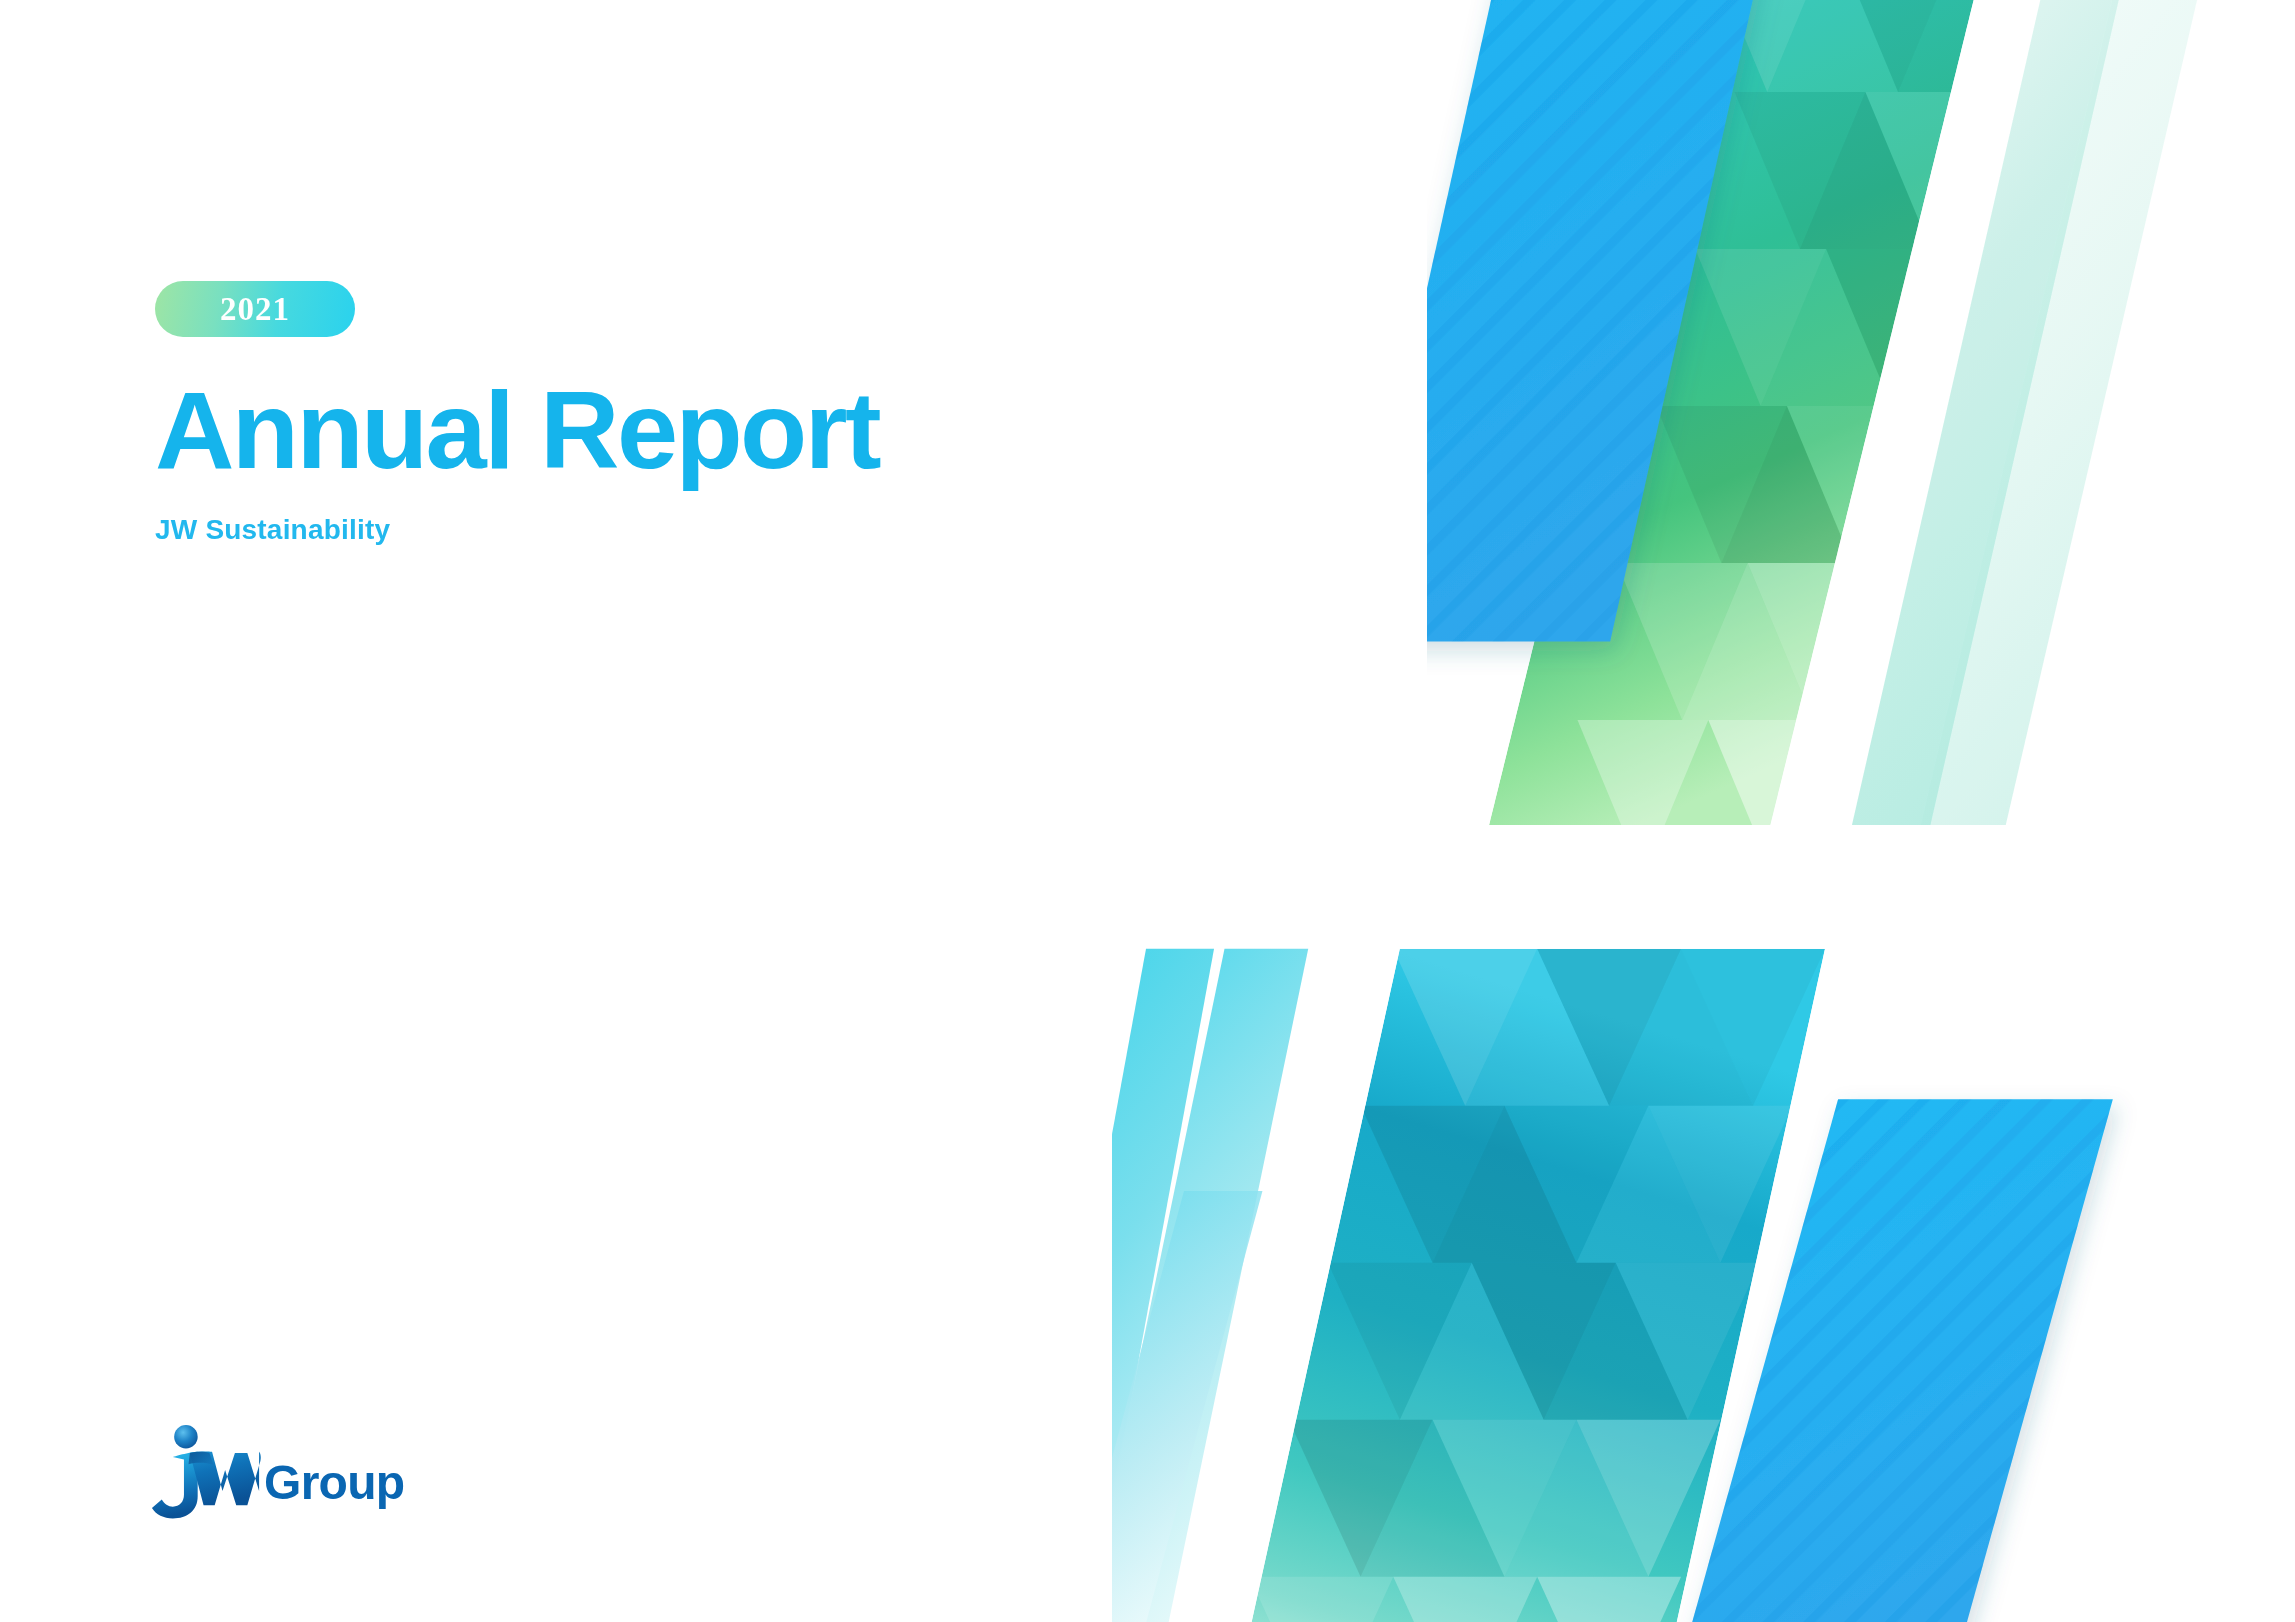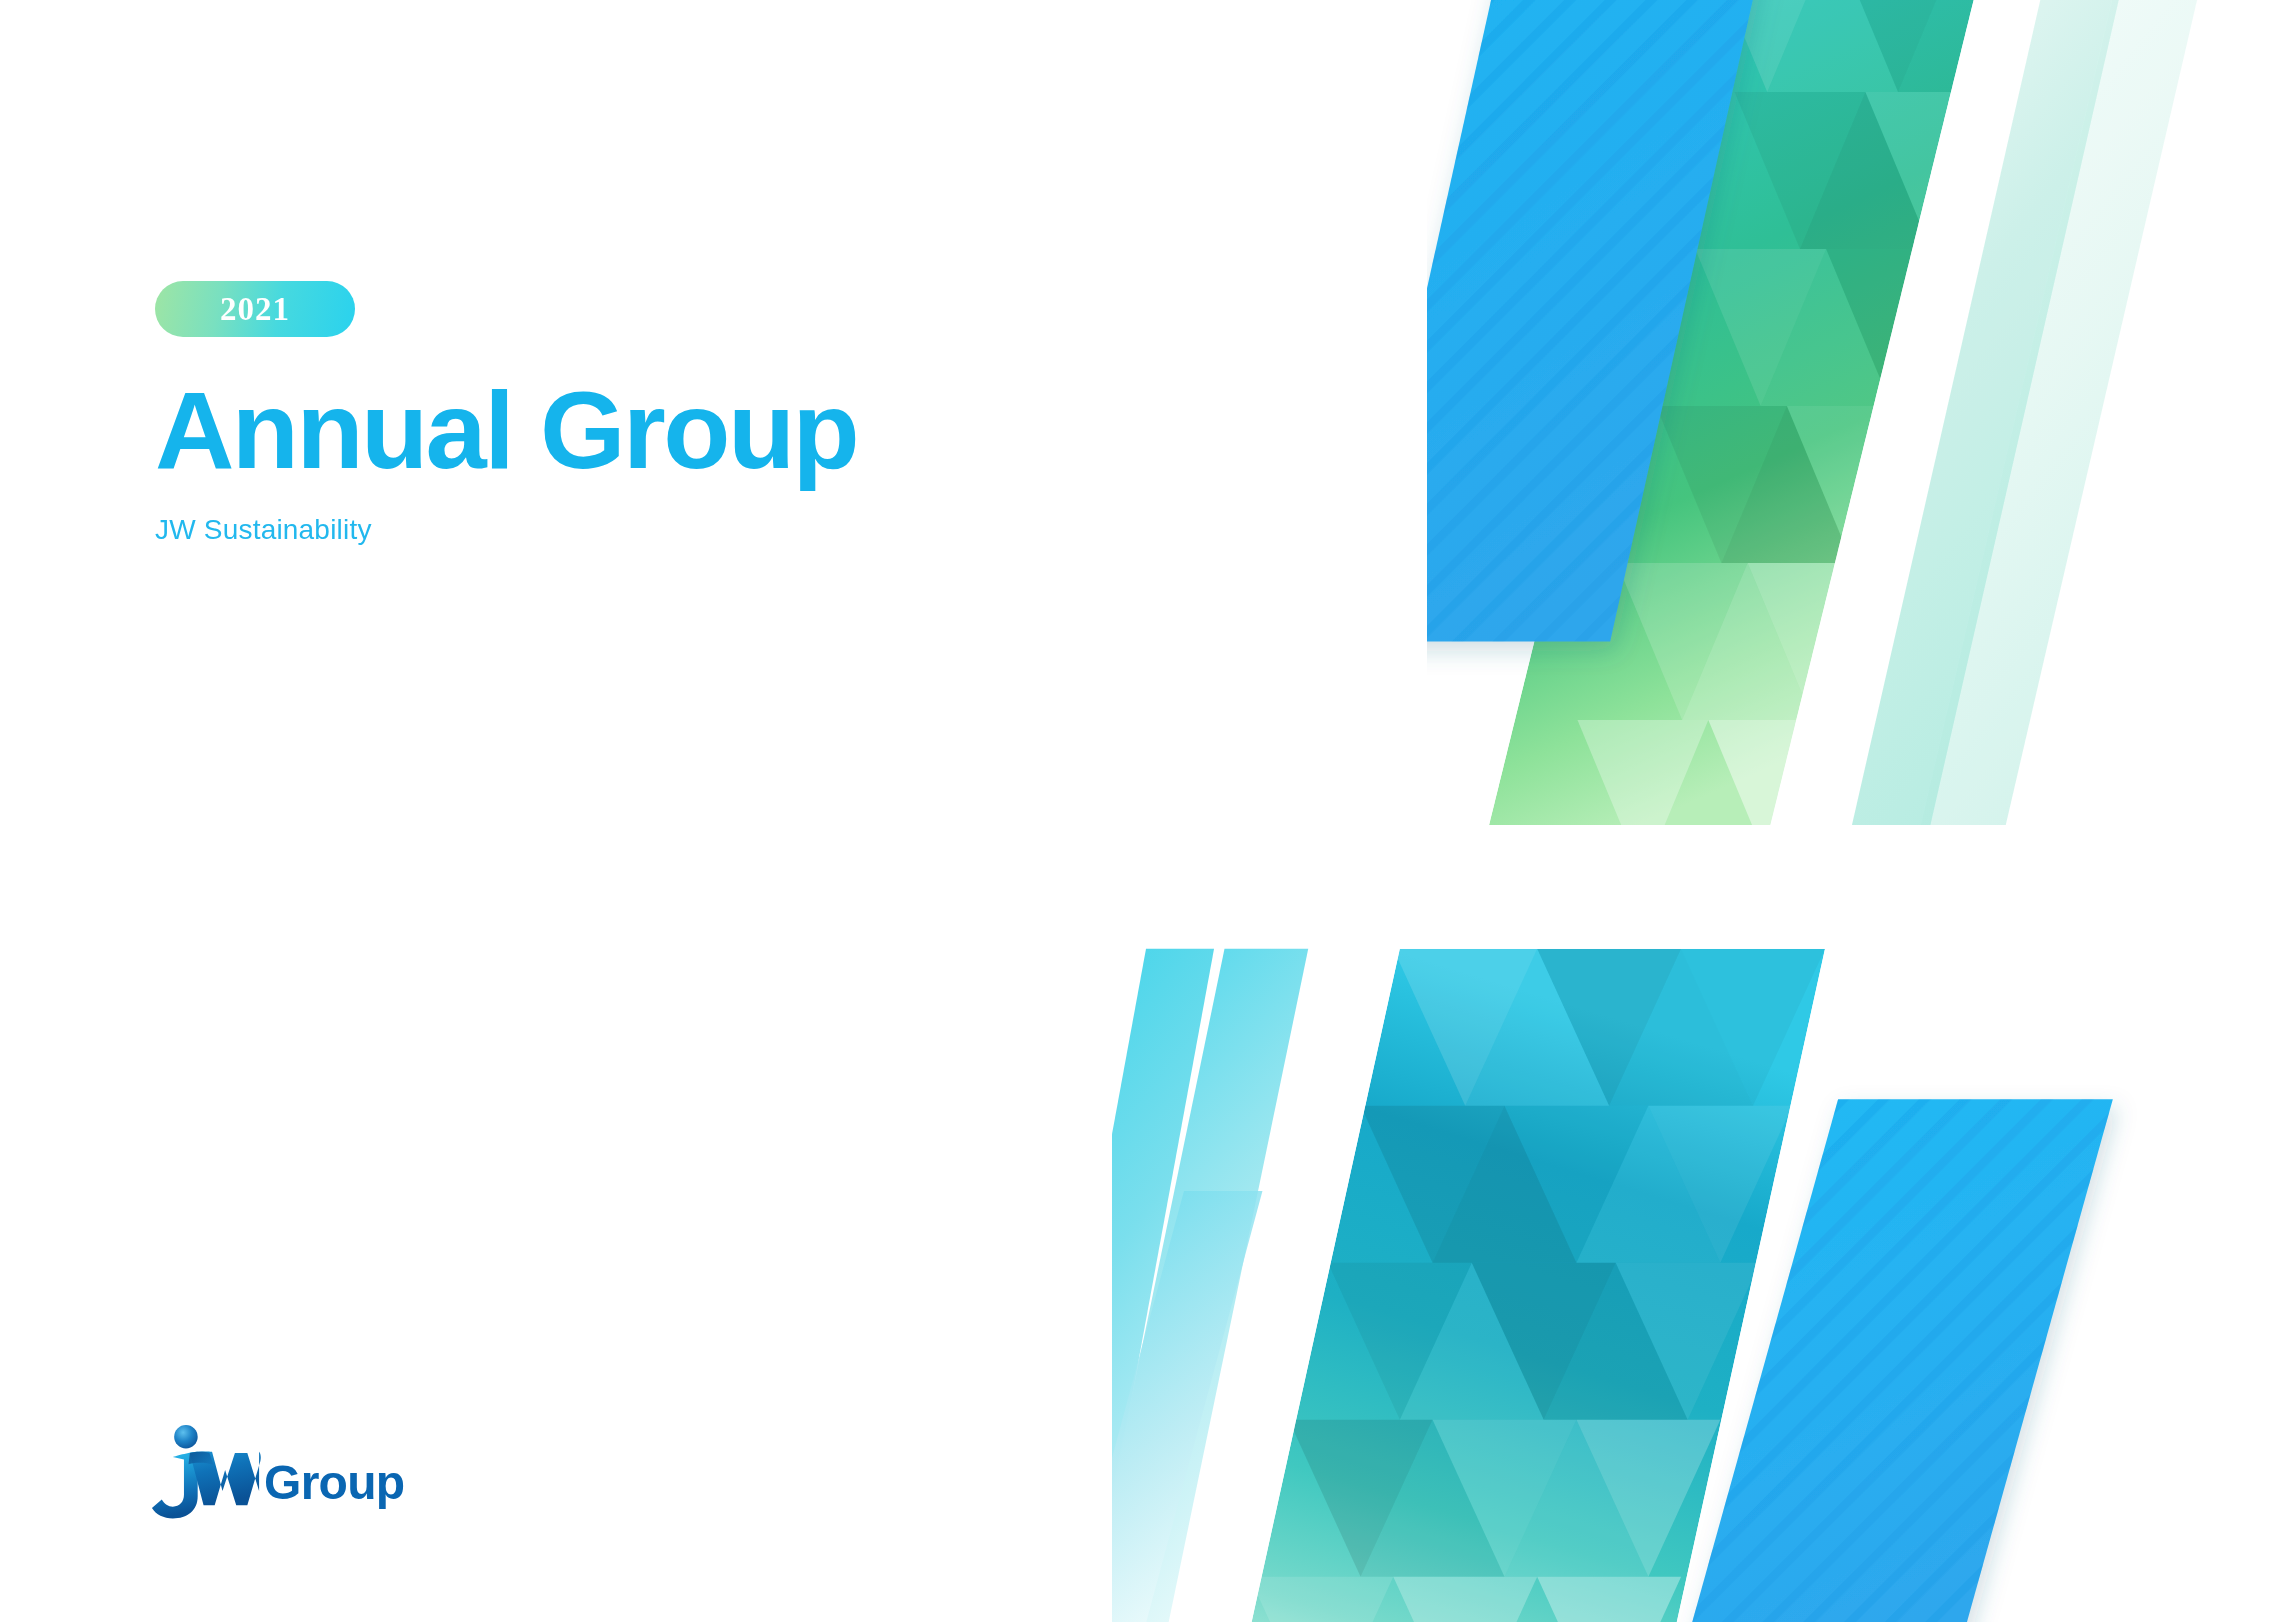--- a/index.html
+++ b/index.html
@@ -31,21 +31,21 @@
   .main-title{
     margin:0;padding:0;
     font-size:110px;font-weight:700;line-height:1.0;
     color:#15b4ec;letter-spacing:-2.6px;
     margin-top:38px;
     font-family:"Liberation Sans","DejaVu Sans",sans-serif;
   }
 
   .subtitle{
     margin:0;padding:0;margin-top:29px;
-    font-size:28px;font-weight:400;color:#22b8ee;letter-spacing:0.2px;
+    font-size:28px;font-weight:700;color:#22b8ee;letter-spacing:0.2px;
     font-family:"Liberation Sans","DejaVu Sans",sans-serif;
   }
 
   
   .logo{position:absolute;left:149px;top:1423px;display:flex;align-items:flex-end;}
   .logo-mark{width:115px;height:98px;}
   .logo-word{
     font-size:48px;font-weight:600;color:#0a66b2;letter-spacing:-0.7px;
     line-height:1;padding-bottom:14.4px;
     font-family:"Liberation Sans","DejaVu Sans",sans-serif;
@@ -244,21 +244,21 @@
       </g>
     </svg>
   </div>
 
   <div class="text-block">
 
     <div class="year-badge">
       <span>2021</span>
     </div>
 
-    <h1 class="main-title">Annual Group</h1>
+    <h1 class="main-title">Annual Report</h1>
 
     <p class="subtitle">JW Sustainability</p>
 
   </div>
 
   <div class="logo">
     <div class="logo-mark">
       <svg width="115" height="98" viewBox="0 0 175 150" xmlns="http://www.w3.org/2000/svg">
         <defs>
           <radialGradient id="lg-dot" cx="0.38" cy="0.32" r="0.78">

